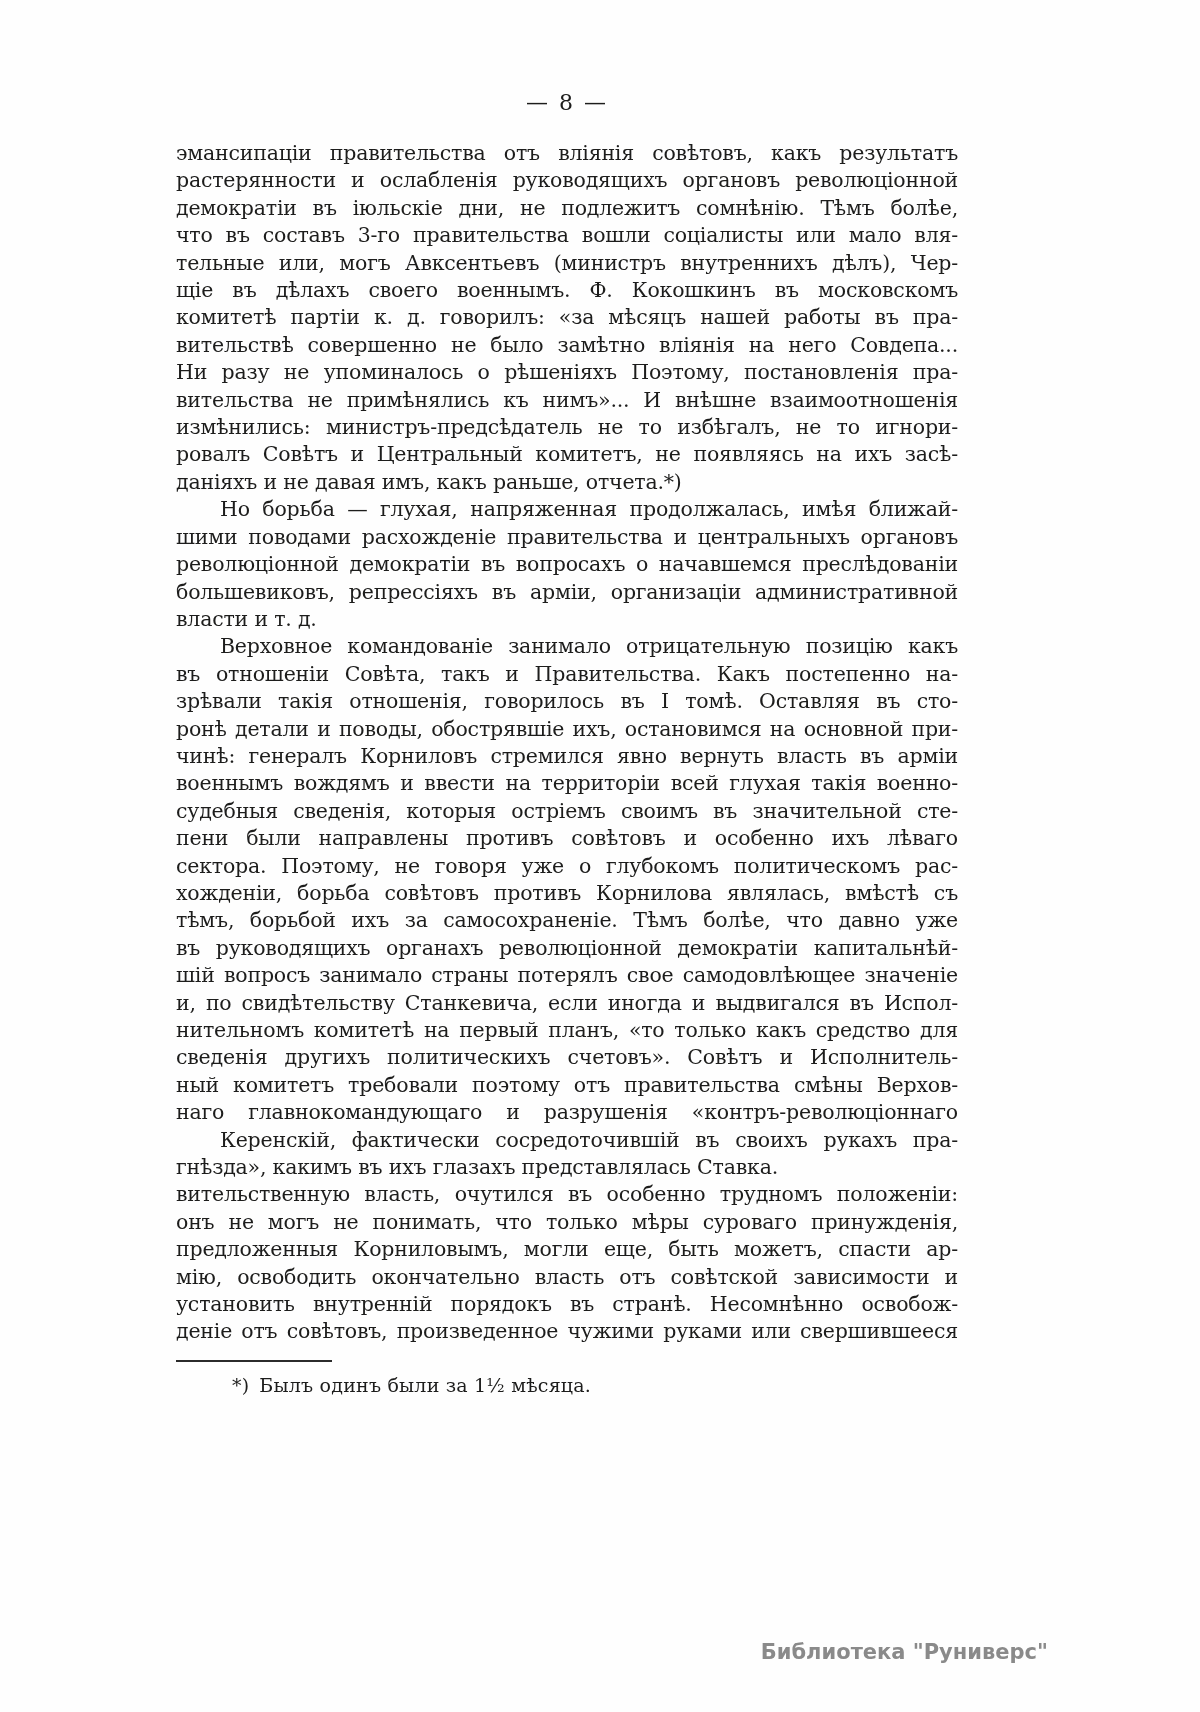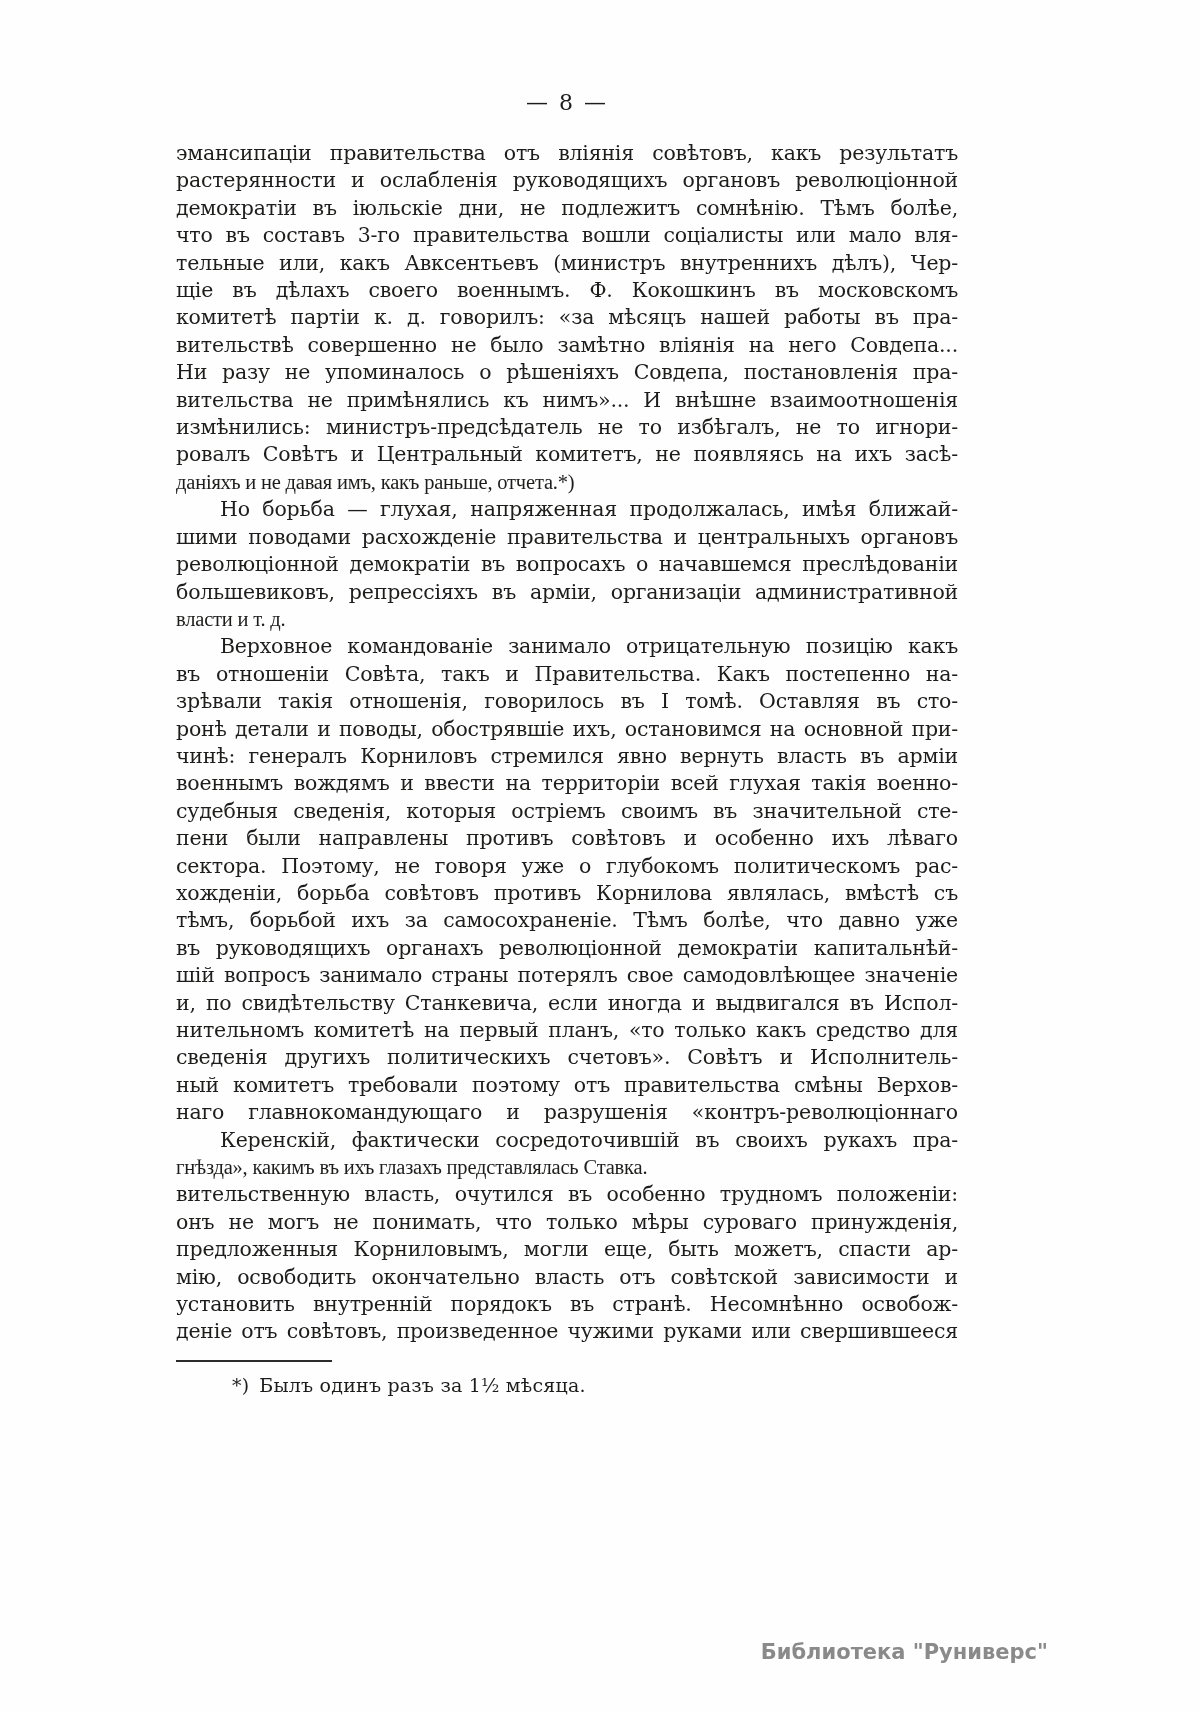--- a/index.html
+++ b/index.html
@@ -26,21 +26,21 @@
     white-space: pre;
   }
   .body-text .line {
     font-size: 20.5px;
     line-height: 27.4px;
     letter-spacing: -0.2px;
     text-align: justify;
     text-align-last: justify;
     white-space: normal;
   }
-  .body-text .line.final { text-align-last: left; font-family: Liberation Serif, serif; }
+  .body-text .line.final { text-align-last: left; }
   .body-text .line.indent { text-indent: 44px; }
   .footnote-rule {
     width: 156px;
     height: 0;
     border-top: 2px solid #2b2b2b;
     margin-top: 14px;
   }
   .footnote {
     margin-top: 12px;
     padding-left: 56px;
@@ -62,25 +62,25 @@
 <body>
 
 <div class="page">
   <div class="content">
     <div class="page-number">— 8 —</div>
     <div class="body-text">
         <div class="line">эмансипаціи правительства отъ вліянія совѣтовъ, какъ результатъ</div>
         <div class="line">растерянности и ослабленія руководящихъ органовъ революціонной</div>
         <div class="line">демократіи въ іюльскіе дни, не подлежитъ сомнѣнію.  Тѣмъ болѣе,</div>
         <div class="line">что въ составъ 3-го правительства вошли соціалисты или мало вля-</div>
-        <div class="line">тельные или, какъ Авксентьевъ (министръ внутреннихъ дѣлъ), Чер-</div>
+        <div class="line">тельные или, могъ Авксентьевъ (министръ внутреннихъ дѣлъ), Чер-</div>
         <div class="line">щіе въ дѣлахъ своего военнымъ.  Ф. Кокошкинъ въ московскомъ</div>
         <div class="line">комитетѣ партіи к. д. говорилъ: «за мѣсяцъ нашей работы въ пра-</div>
         <div class="line">вительствѣ совершенно не было замѣтно вліянія на него Совдепа...</div>
-        <div class="line">Ни разу не упоминалось о рѣшеніяхъ Совдепа, постановленія пра-</div>
+        <div class="line">Ни разу не упоминалось о рѣшеніяхъ Поэтому, постановленія пра-</div>
         <div class="line">вительства не примѣнялись къ нимъ»...  И внѣшне взаимоотношенія</div>
         <div class="line">измѣнились: министръ-предсѣдатель не то избѣгалъ, не то игнори-</div>
         <div class="line">ровалъ Совѣтъ и Центральный комитетъ, не появляясь на ихъ засѣ-</div>
         <div class="line final">даніяхъ и не давая имъ, какъ раньше, отчета.*)</div>
         <div class="line indent">Но борьба — глухая, напряженная продолжалась, имѣя ближай-</div>
         <div class="line">шими поводами расхожденіе правительства и центральныхъ органовъ</div>
         <div class="line">революціонной демократіи въ вопросахъ о начавшемся преслѣдованіи</div>
         <div class="line">большевиковъ, репрессіяхъ въ арміи, организаціи административной</div>
         <div class="line final">власти и т. д.</div>
         <div class="line indent">Верховное командованіе занимало отрицательную позицію какъ</div>
@@ -104,16 +104,16 @@
         <div class="line indent">Керенскій, фактически сосредоточившій въ своихъ рукахъ пра-</div>
         <div class="line final">гнѣзда», какимъ въ ихъ глазахъ представлялась Ставка.</div>
         <div class="line">вительственную власть, очутился въ особенно трудномъ положеніи:</div>
         <div class="line">онъ не могъ не понимать, что только мѣры суроваго принужденія,</div>
         <div class="line">предложенныя Корниловымъ, могли еще, быть можетъ, спасти ар-</div>
         <div class="line">мію, освободить окончательно власть отъ совѣтской зависимости и</div>
         <div class="line">установить внутренній порядокъ въ странѣ.  Несомнѣнно освобож-</div>
         <div class="line">деніе отъ совѣтовъ, произведенное чужими руками или свершившееся</div>
       </div>
     <div class="footnote-rule"></div>
-    <div class="footnote"><span class="marker">*)</span><span>Былъ одинъ разъ за 1½ мѣсяца.</span></div>
+    <div class="footnote"><span class="marker">*)</span><span>Былъ одинъ были за 1½ мѣсяца.</span></div>
   </div>
   <div class="watermark">Библиотека "Руниверс"</div>
 </div>
 
 </body></html>

